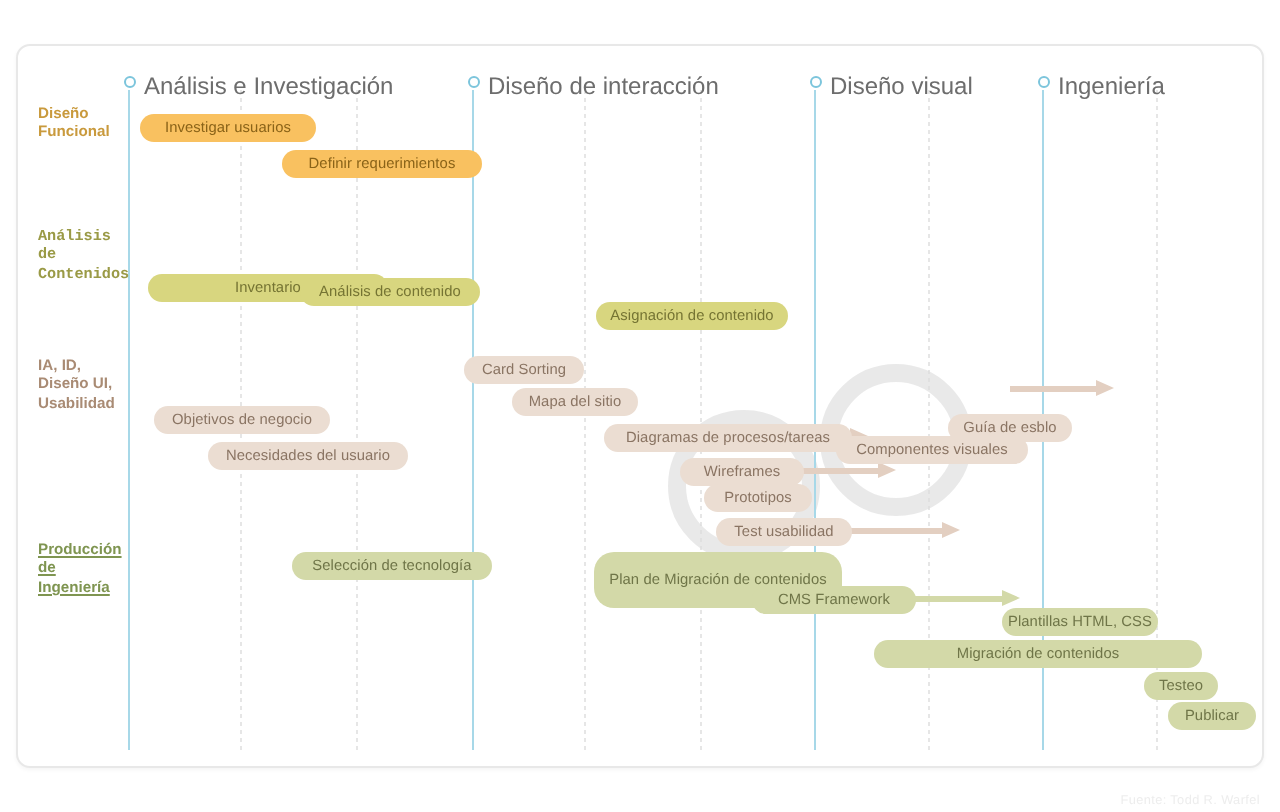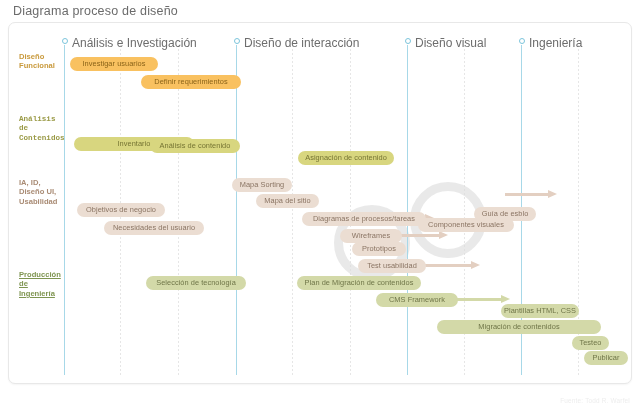--- a/index.html
+++ b/index.html
@@ -70,21 +70,20 @@
   .credit{
     position:absolute;right:10px;bottom:2px;
     font-size:6.4px;color:#ededed;letter-spacing:.2px;
   }
 </style>
 </head>
 <body>
 
 <div id="root">
 
-  <div class="title">Diagrama proceso de diseño</div>
 
   <div class="card">
     <div id="grid-dotted-layer">
         <div class="vdot" style="left: 111px;"></div>
         <div class="vdot" style="left: 169px;"></div>
         <div class="vdot" style="left: 283px;"></div>
         <div class="vdot" style="left: 341px;"></div>
         <div class="vdot" style="left: 455px;"></div>
         <div class="vdot" style="left: 569px;"></div>
       </div>
@@ -135,32 +134,32 @@
           <div class="shaft" style="background: rgb(211, 217, 168);"></div>
           <div class="head" style="border-left: 9px solid rgb(211, 217, 168);"></div>
         </div>
       </div>
     <div id="tasks-layer">
         <div class="pill orange" style="left: 61px; top: 34px; width: 88px; height: 14px;">Investigar usuarios</div>
         <div class="pill orange" style="left: 132px; top: 52px; width: 100px; height: 14px;">Definir requerimientos</div>
         <div class="pill olive" style="left: 65px; top: 114px; width: 75px; height: 14px; padding-left: 45px;">Inventario de contenido</div>
         <div class="pill olive" style="left: 141px; top: 116px; width: 90px; height: 14px;">Análisis de contenido</div>
         <div class="pill olive" style="left: 289px; top: 128px; width: 96px; height: 14px;">Asignación de contenido</div>
-        <div class="pill blush" style="left: 223px; top: 155px; width: 60px; height: 14px;">Mapa Sorting</div>
+        <div class="pill blush" style="left: 223px; top: 155px; width: 60px; height: 14px;">Card Sorting</div>
         <div class="pill blush" style="left: 247px; top: 171px; width: 63px; height: 14px;">Mapa del sitio</div>
         <div class="pill blush" style="left: 68px; top: 180px; width: 88px; height: 14px;">Objetivos de negocio</div>
         <div class="pill blush" style="left: 409px; top: 165px; width: 96px; height: 14px; margin-top: 30px;">Componentes visuales</div>
         <div class="pill blush" style="left: 293px; top: 189px; width: 124px; height: 14px;">Diagramas de procesos/tareas</div>
         <div class="pill blush" style="left: 465px; top: 184px; width: 62px; height: 14px;">Guía de esblo</div>
         <div class="pill blush" style="left: 95px; top: 198px; width: 100px; height: 14px;">Necesidades del usuario</div>
         <div class="pill blush" style="left: 331px; top: 206px; width: 62px; height: 14px;">Wireframes</div>
         <div class="pill blush" style="left: 343px; top: 219px; width: 54px; height: 14px;">Prototipos</div>
         <div class="pill blush" style="left: 349px; top: 236px; width: 68px; height: 14px;">Test usabilidad</div>
         <div class="pill sage" style="left: 137px; top: 253px; width: 100px; height: 14px;">Selección  de tecnología</div>
-        <div class="pill sage" style="left: 288px; top: 253px; width: 124px; height: 14px;">Plan de Migración de contenidos</div>
+        <div class="pill sage" style="left: 288px; top: 253px; width: 124px; height: 28px;">Plan de Migración de contenidos</div>
         <div class="pill sage" style="left: 367px; top: 270px; width: 82px; height: 14px;">CMS Framework</div>
         <div class="pill sage" style="left: 492px; top: 281px; width: 78px; height: 14px;">Plantillas HTML, CSS</div>
         <div class="pill sage" style="left: 428px; top: 297px; width: 164px; height: 14px;">Migración de contenidos</div>
         <div class="pill sage" style="left: 563px; top: 313px; width: 37px; height: 14px;">Testeo</div>
         <div class="pill sage" style="left: 575px; top: 328px; width: 44px; height: 14px;">Publicar</div>
       </div>
   </div>
 
   <div class="credit">Fuente: Todd R. Warfel</div>
 </div>

